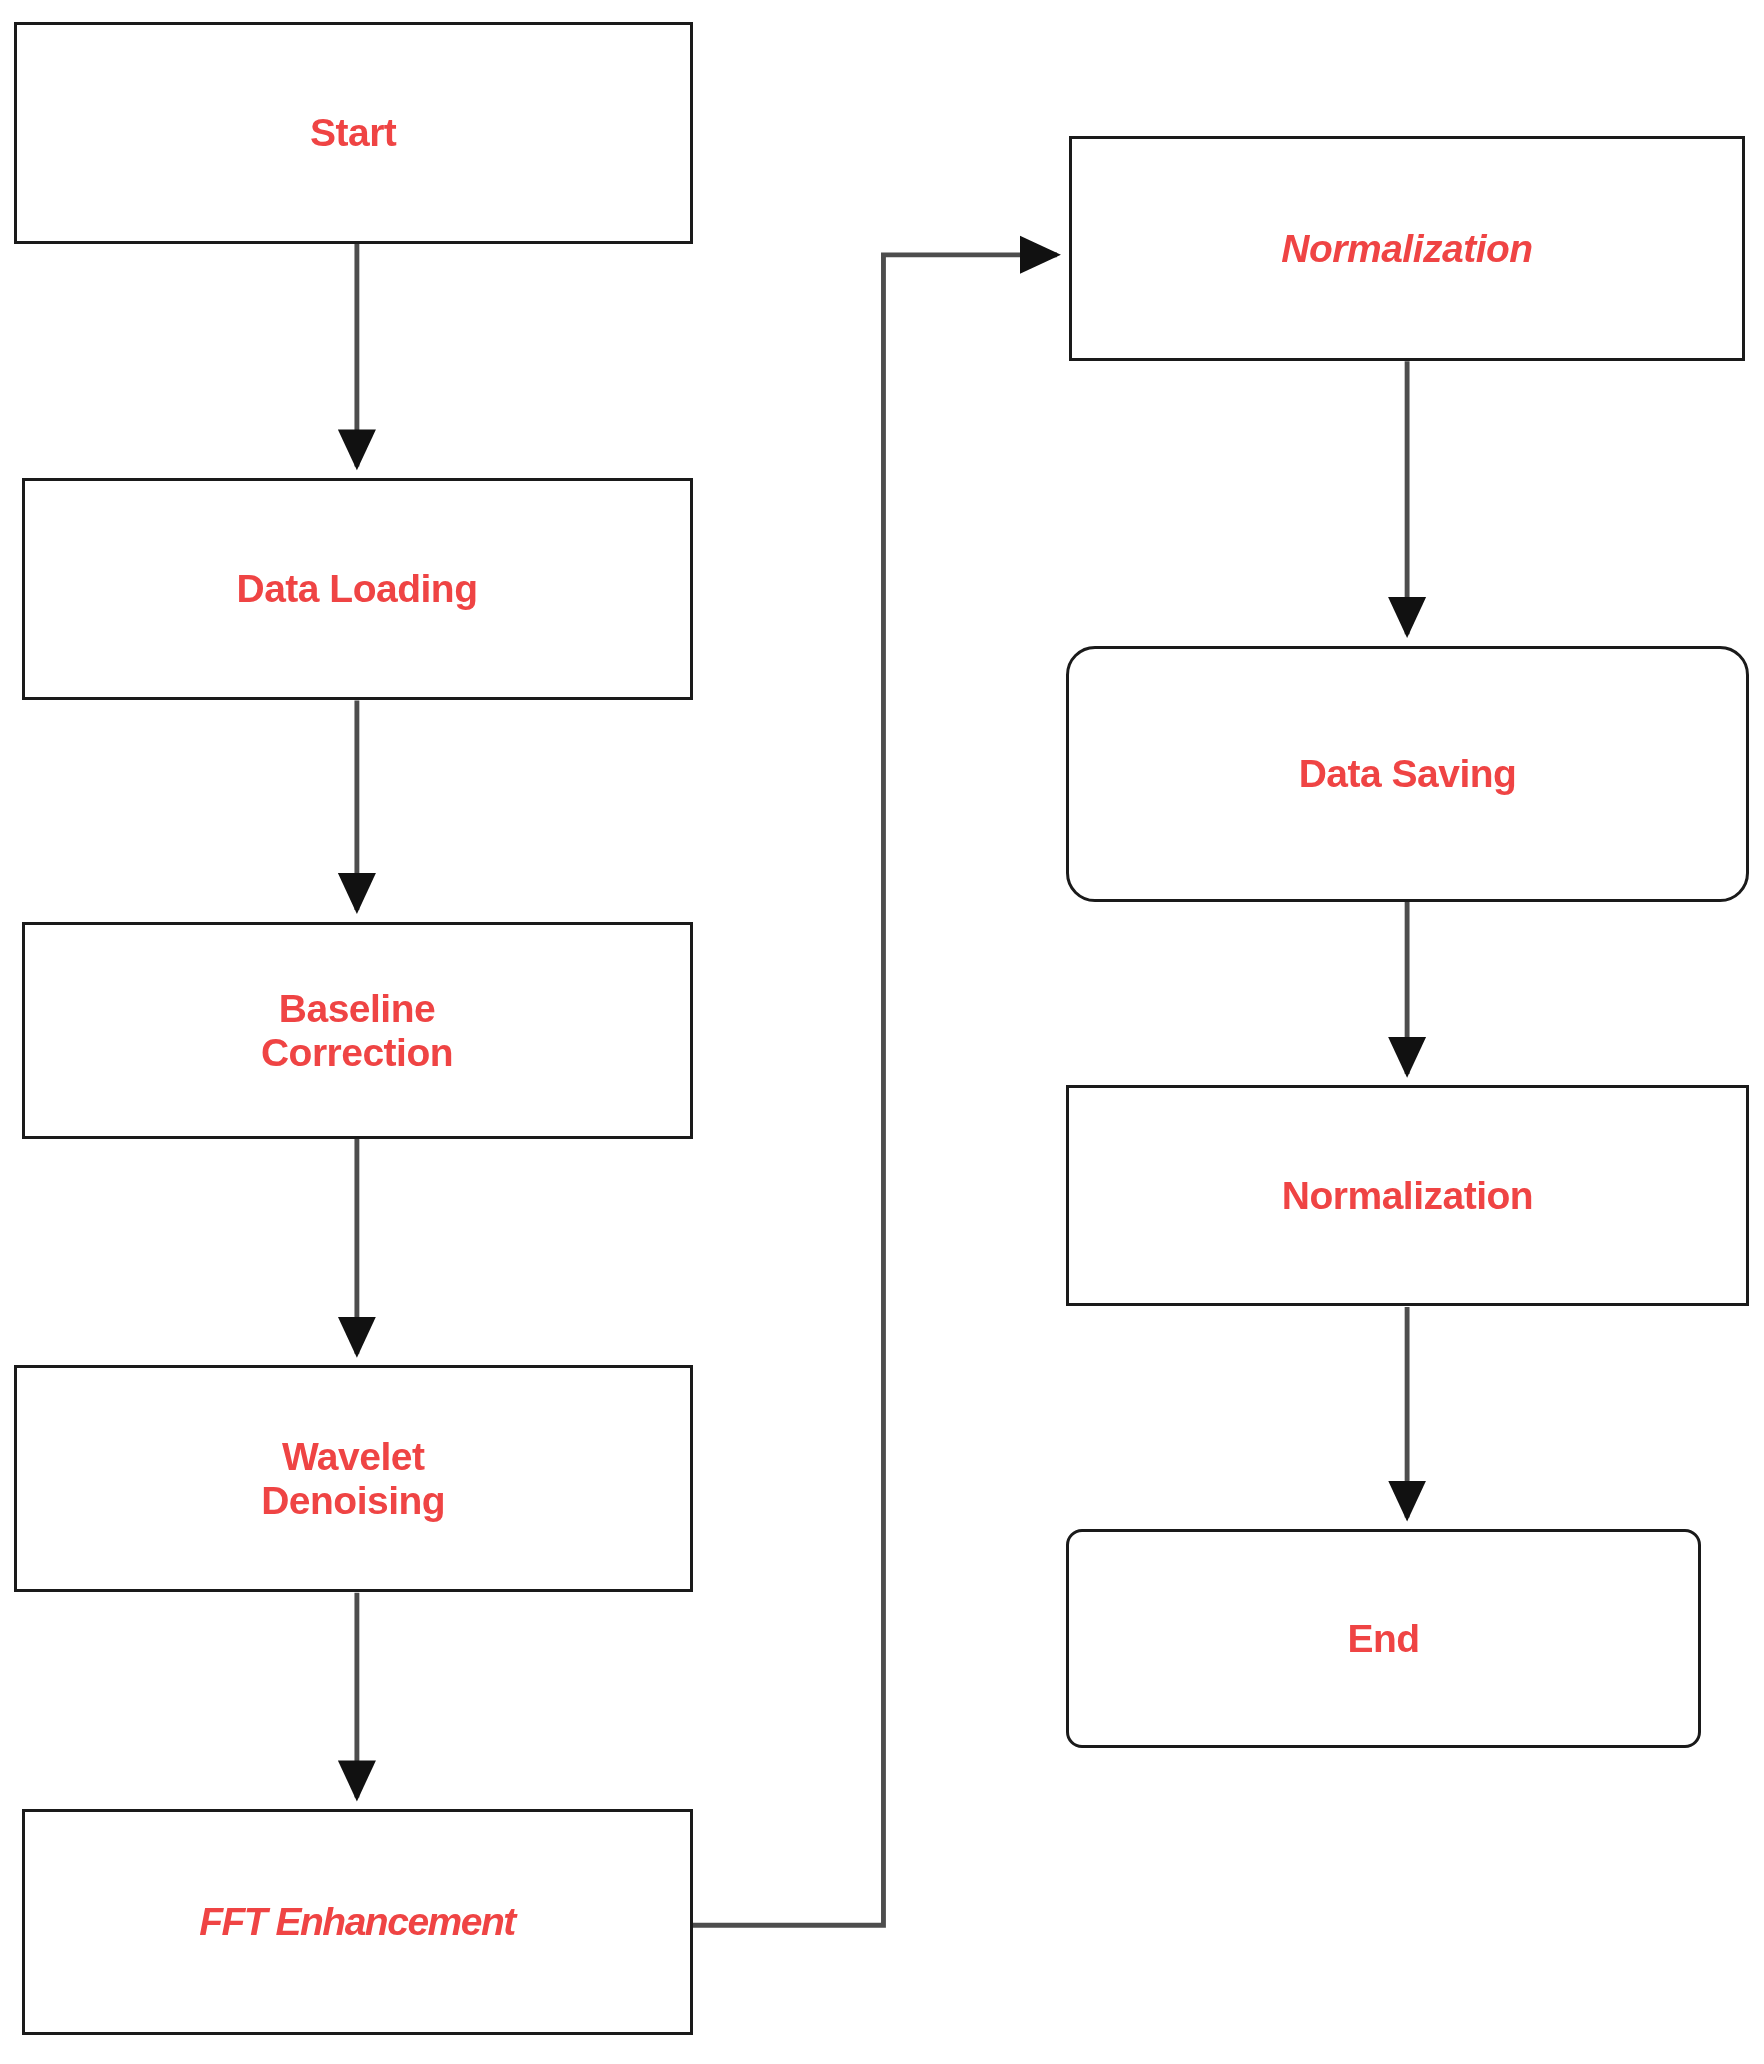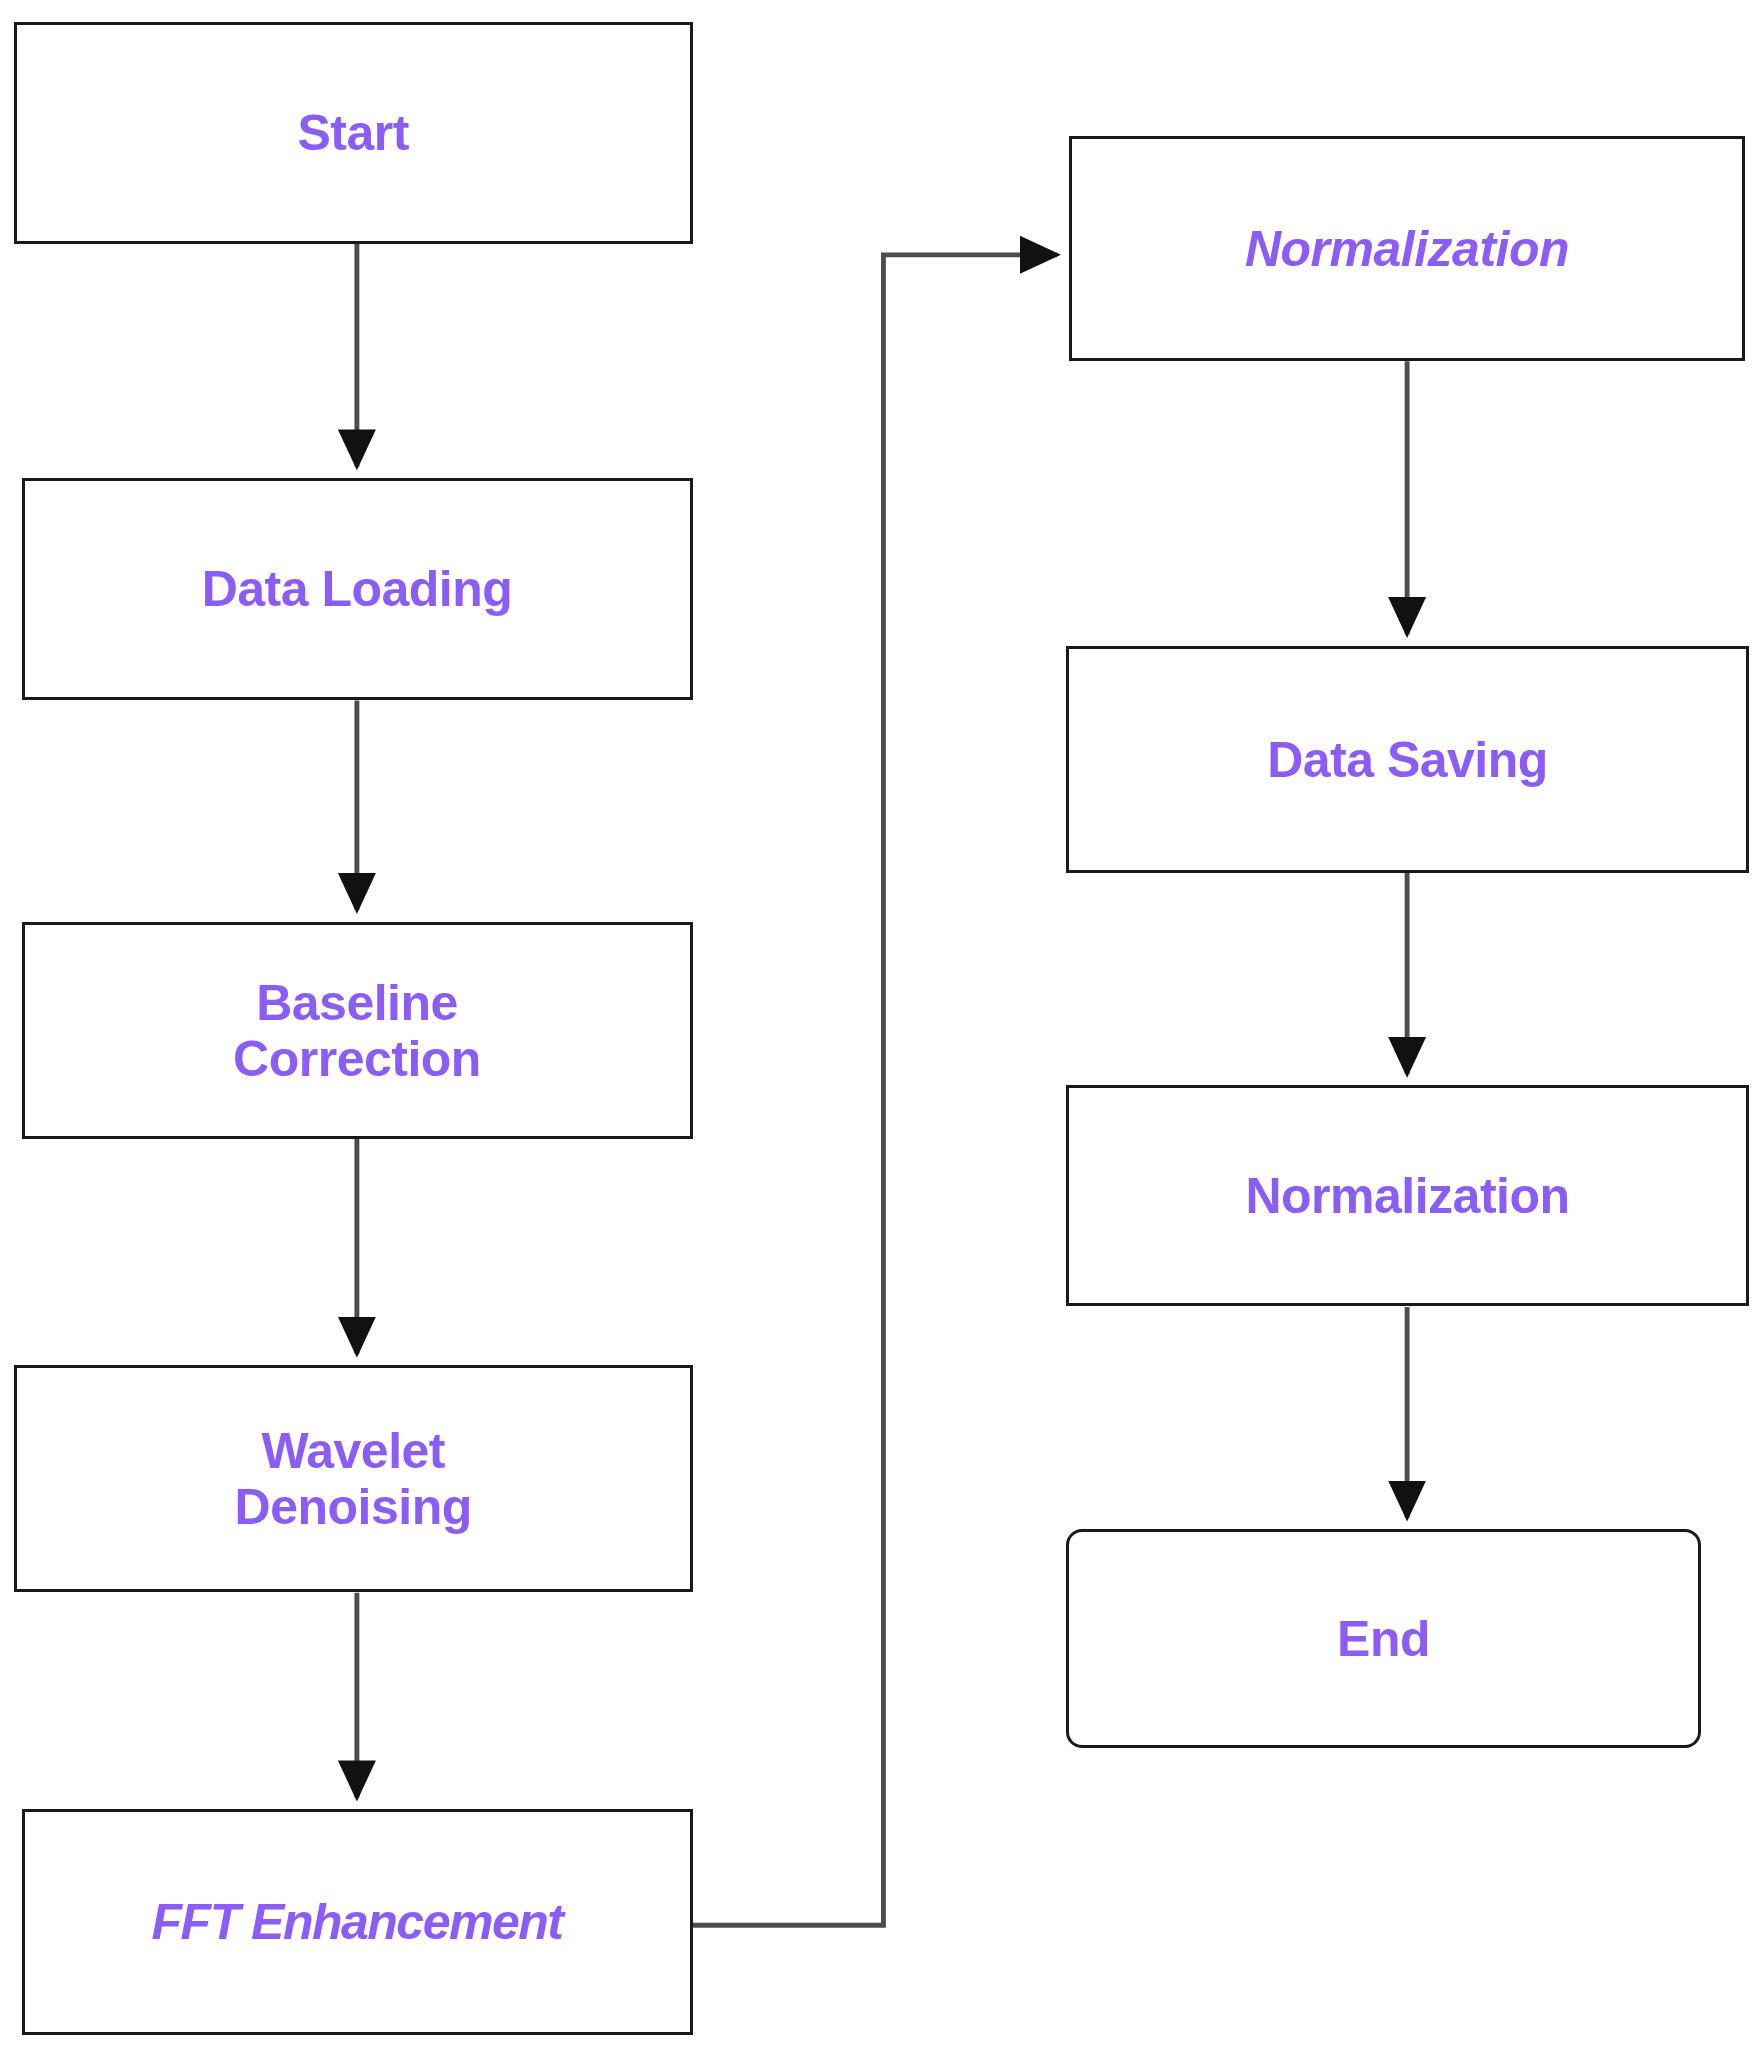--- a/index.html
+++ b/index.html
@@ -31,23 +31,23 @@
     background: #ffffff;
     border: 3.9px solid #1a1a1a;
     display: flex;
     align-items: center;
     justify-content: center;
     text-align: center;
     z-index: 2;
   }
   .node-label {
     font-family: "Liberation Sans", sans-serif;
-    font-size: 50px;
+    font-size: 39px;
     font-weight: 600;
-    color: #8b5cf6;
+    color: #ef4444;
     line-height: 1.12;
     letter-spacing: -0.5px;
     white-space: pre-line;
     padding: 0 9.8px;
   }
   .node-label.tight {
     letter-spacing: -1.5px;
     font-style: italic;
   }
 </style>
@@ -115,21 +115,21 @@
   </div>
 
   <div class="node" style="left:21.5px; top:1809px; width:671px; height:226px;">
     <span class="node-label tight">FFT Enhancement</span>
   </div>
 
   <div class="node" style="left:1069px; top:136px; width:676px; height:225px;font-style:italic;">
     <span class="node-label">Normalization</span>
   </div>
 
-  <div class="node" style="left:1066px; top:646px; width:683px; height:227px;">
+  <div class="node" style="left:1066px; top:646px; width:683px; height:256px;border-radius:29px;">
     <span class="node-label">Data Saving</span>
   </div>
 
   <div class="node" style="left:1066px; top:1085px; width:683px; height:221px;">
     <span class="node-label">Normalization</span>
   </div>
 
   <div class="node" style="left:1066px; top:1529px; width:635px; height:219px;border-radius:16px;">
     <span class="node-label">End</span>
   </div>

